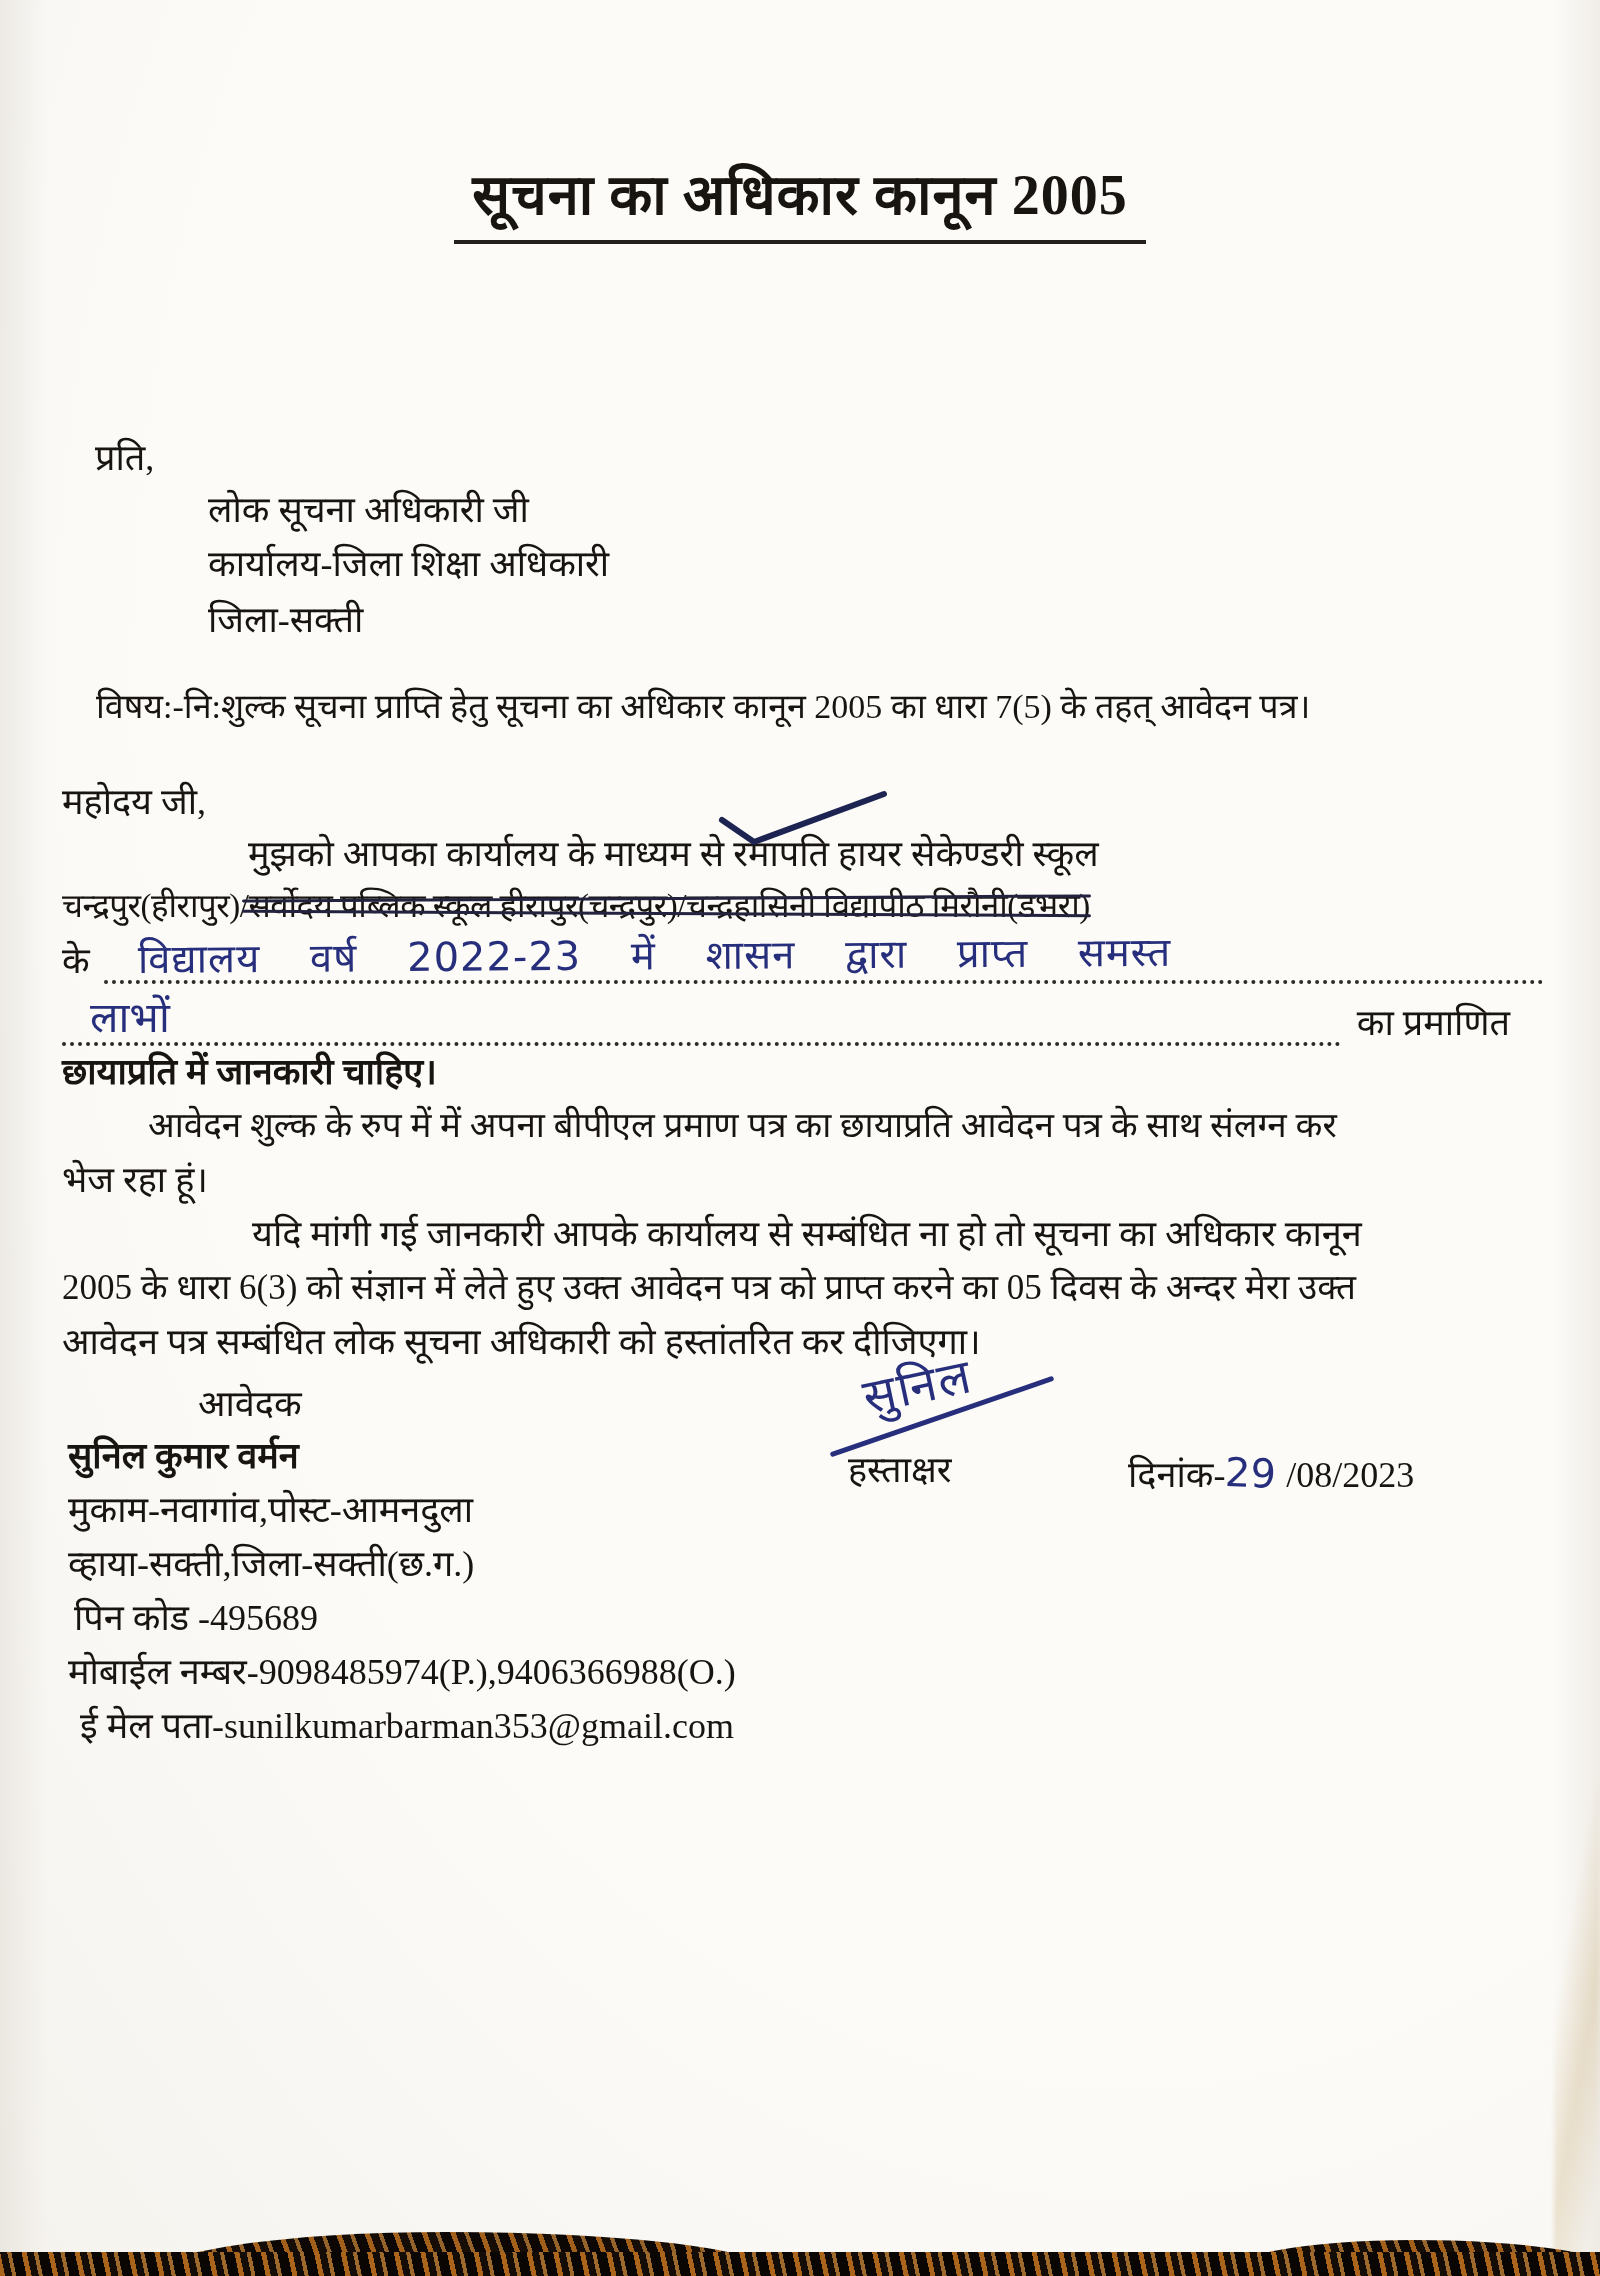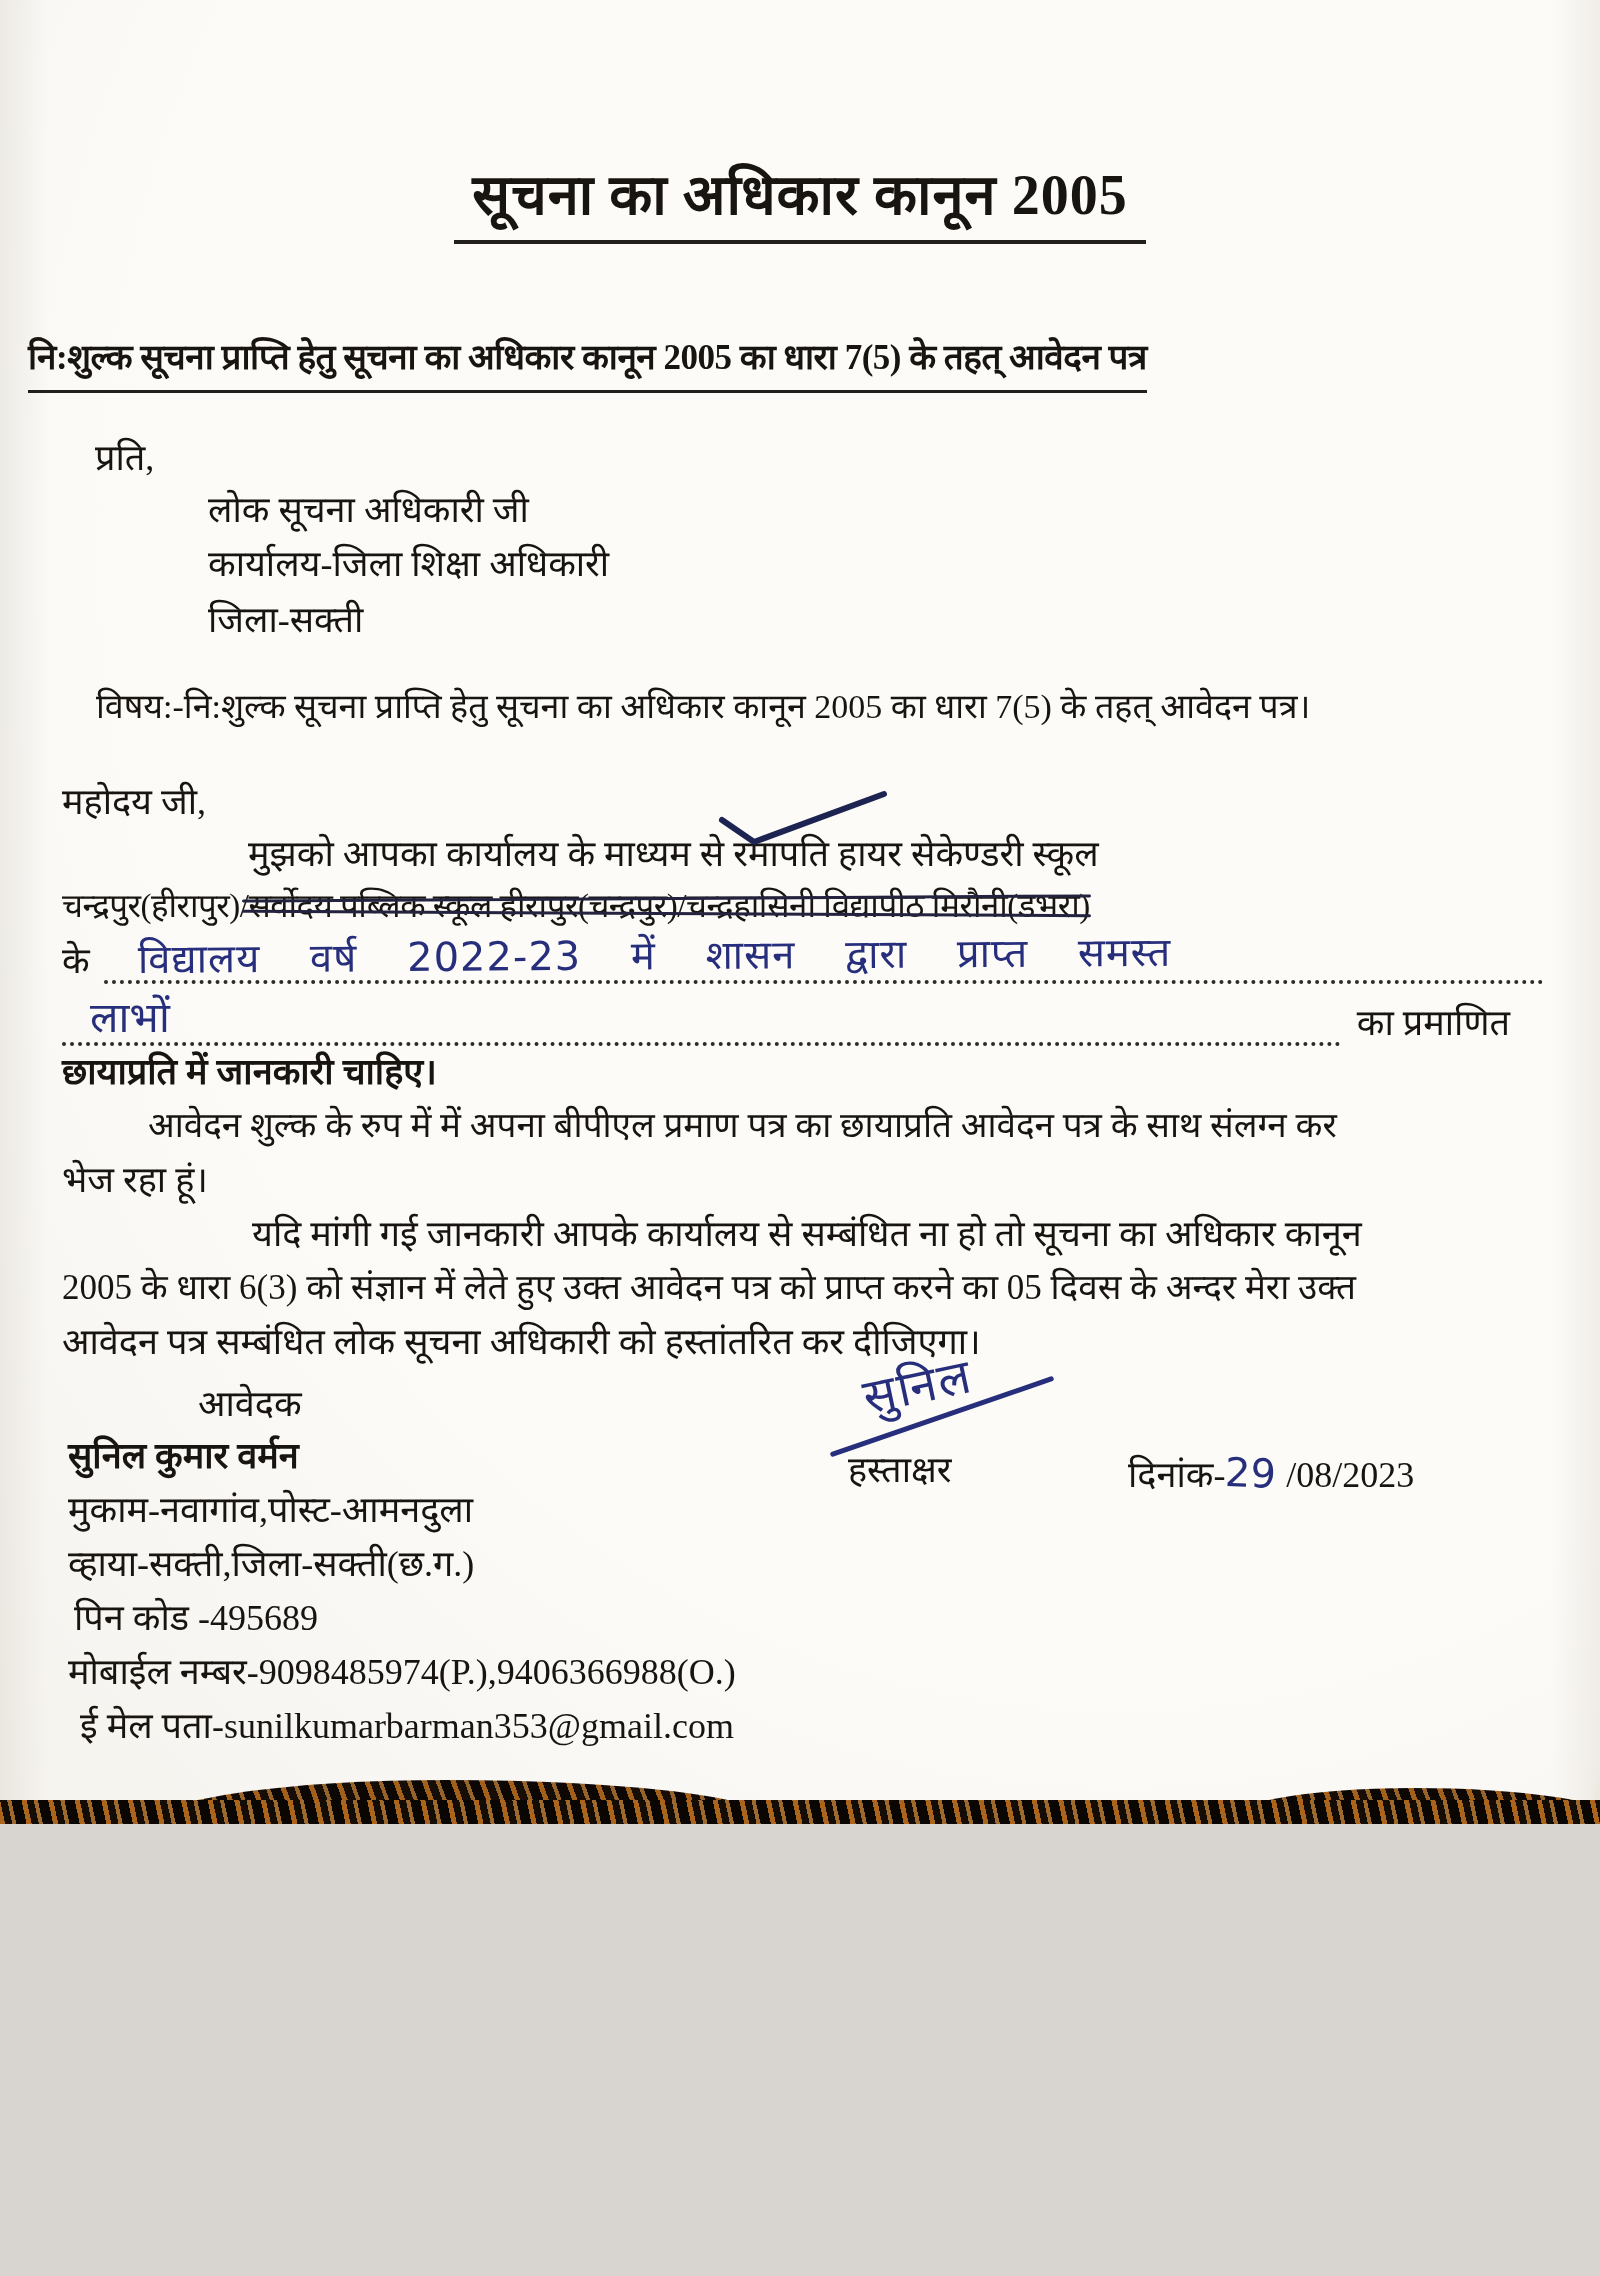--- a/index.html
+++ b/index.html
@@ -1,18 +1,18 @@
 <!DOCTYPE html>
 <html><head>
 <meta charset="utf-8">
 <style>
   html,body{margin:0;padding:0;background:#d8d4cf;}
   .page{
     position:relative;
-    width:1600px;height:1824px;
+    width:1600px;height:2276px;
     margin:0 auto;
     background:
       radial-gradient(ellipse at 70% 30%, rgba(255,255,255,0) 60%, rgba(214,205,192,.18) 100%),
       linear-gradient(90deg, rgba(190,182,172,.22) 0, rgba(255,255,255,0) 3%, rgba(255,255,255,0) 97%, rgba(205,196,184,.25) 100%),
       #fcfbf8;
     overflow:hidden;
     font-family:"Liberation Serif","DejaVu Serif",serif;
     color:#181410;
   }
   .line{position:absolute;white-space:nowrap;font-size:36px;line-height:1.25;}
@@ -52,21 +52,20 @@
 </style>
 </head>
 <body>
 
 <div class="page">
 
   <div class="line title-wrap">
     <span class="title-inner">सूचना का अधिकार कानून 2005</span>
   </div>
 
-  <div class="line subtitle">नि:शुल्क सूचना प्राप्ति हेतु सूचना का अधिकार कानून 2005 का धारा 7(5) के तहत् आवेदन पत्र</div>
 
   <div class="line" style="top:436px;left:95px;">प्रति,</div>
   <div class="line" style="top:488px;left:208px;">लोक सूचना अधिकारी जी</div>
   <div class="line" style="top:542px;left:208px;">कार्यालय-जिला शिक्षा अधिकारी</div>
   <div class="line" style="top:598px;left:208px;">जिला-सक्ती</div>
 
   <div class="line" style="top:686px;left:62px;font-size:34px;margin-left:34px;">विषय:-नि:शुल्क सूचना प्राप्ति हेतु सूचना का अधिकार कानून 2005 का धारा 7(5) के तहत् आवेदन पत्र।</div>
 
   <div class="line" style="top:780px;left:62px;">महोदय जी,</div>
 

